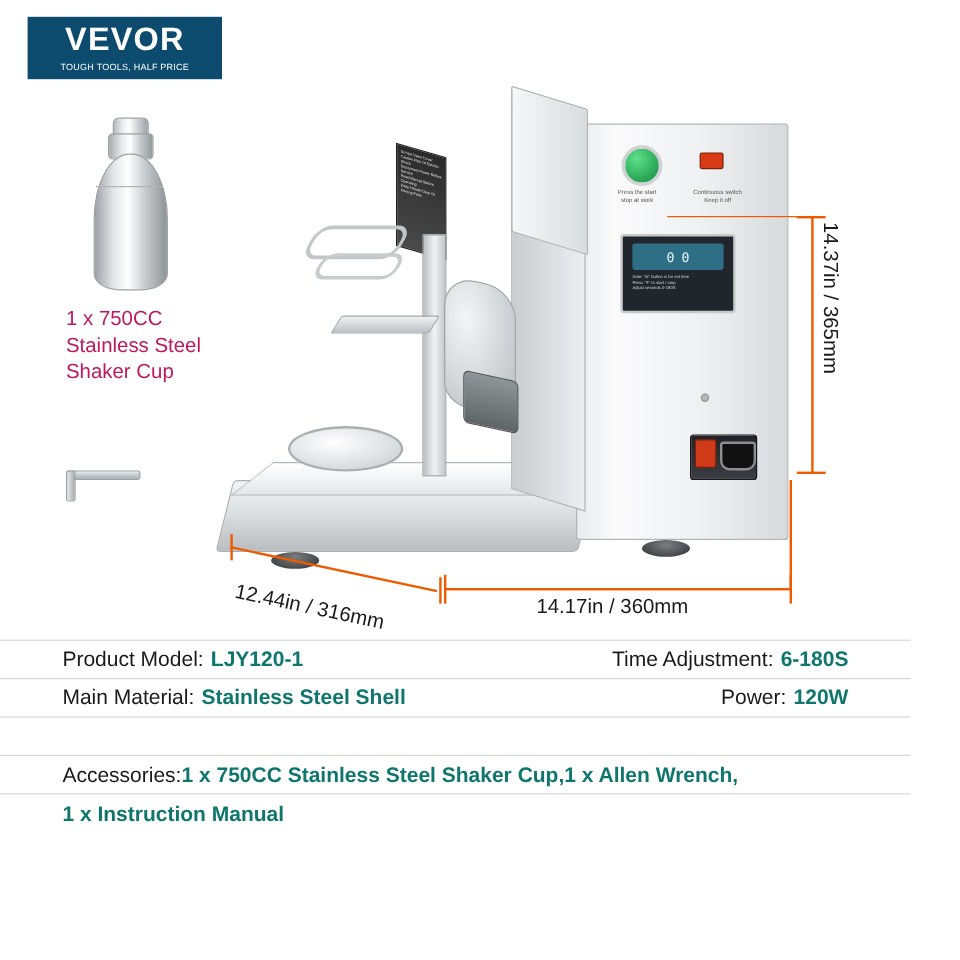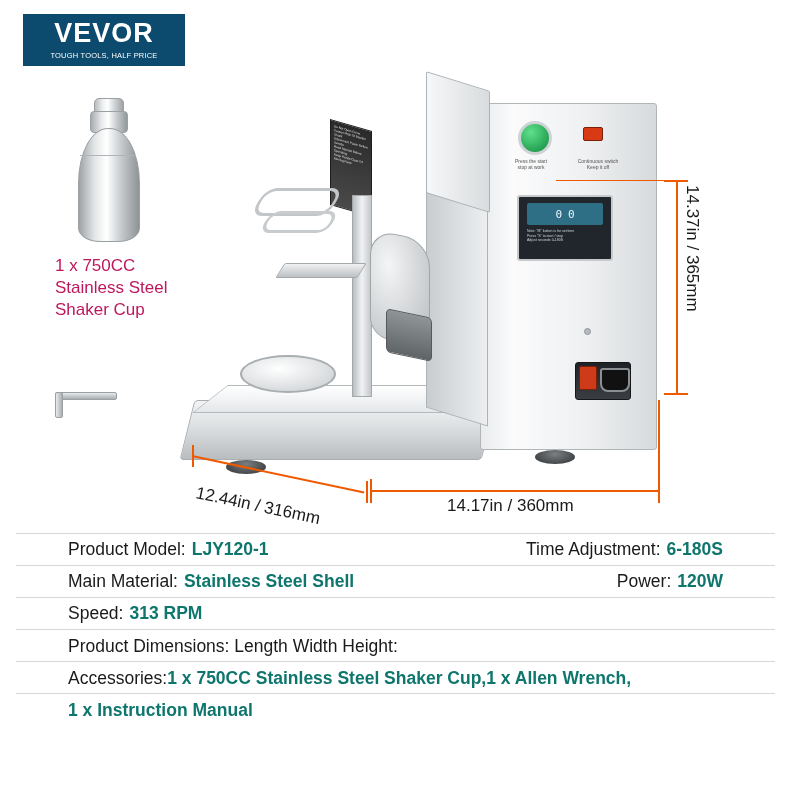--- a/index.html
+++ b/index.html
@@ -371,21 +371,21 @@
   #dim-height-text {
     left: 682px;
     top: 185px;
     writing-mode: vertical-rl;
     text-orientation: mixed;
   }
 
   
   .specs {
     position: absolute;
-    left: 16px;
+    left: 0;
     top: 533px;
     width: 759px;
     border-top: 1px solid #d7d7d7;
   }
   .spec-row {
     display: flex;
     border-bottom: 1px solid #d7d7d7;
     height: 32px;
     align-items: center;
     padding: 0 52px;
@@ -509,29 +509,22 @@
         <span class="spec-label">Main Material:</span>
         <span class="spec-value">Stainless Steel Shell</span>
       </div>
       <div class="spec-cell right">
         <span class="spec-label">Power:</span>
         <span class="spec-value">120W</span>
       </div>
     </div>
 
     <div class="spec-row">
-      <div class="spec-cell right">
-        <span class="spec-label">Speed:</span>
-        <span class="spec-value">313 RPM</span>
-      </div>
     </div>
 
-    <div class="spec-row full">
-      <span class="spec-label inline">Product Dimensions: Length Width Height:</span>
-    </div>
 
     <div class="spec-row full">
       <span class="spec-label inline">Accessories:</span><span class="spec-value inline">1 x 750CC Stainless Steel Shaker Cup,1 x Allen Wrench,</span>
     </div>
     <div class="spec-row full" style="border-bottom:none;">
       <span class="spec-value inline">1 x Instruction Manual</span>
     </div>
 
   </div>
 </div>

